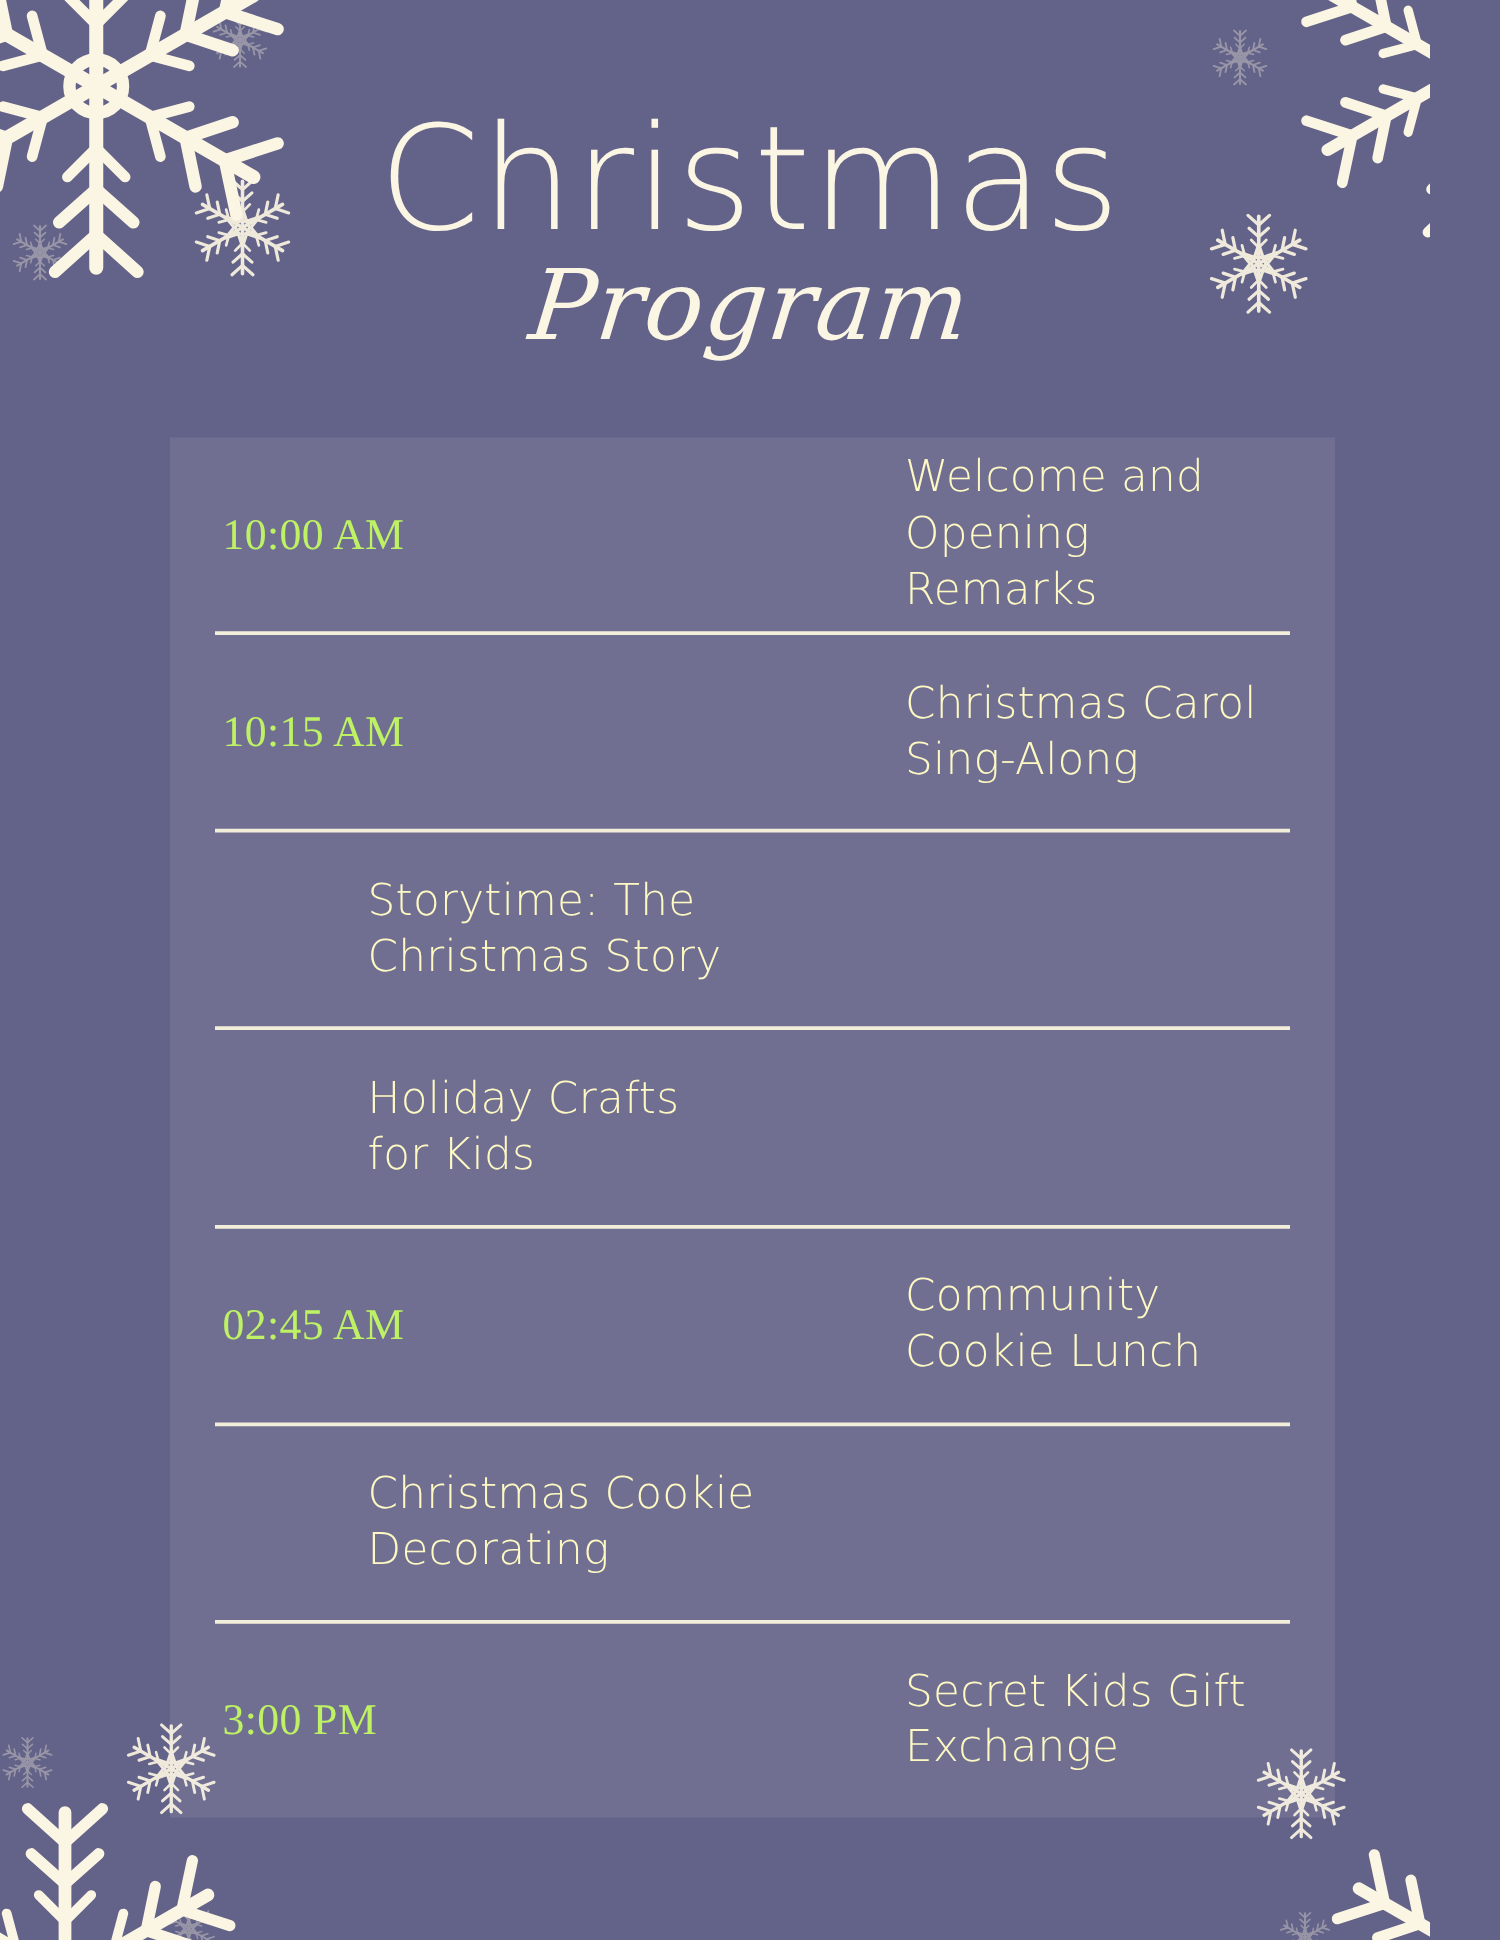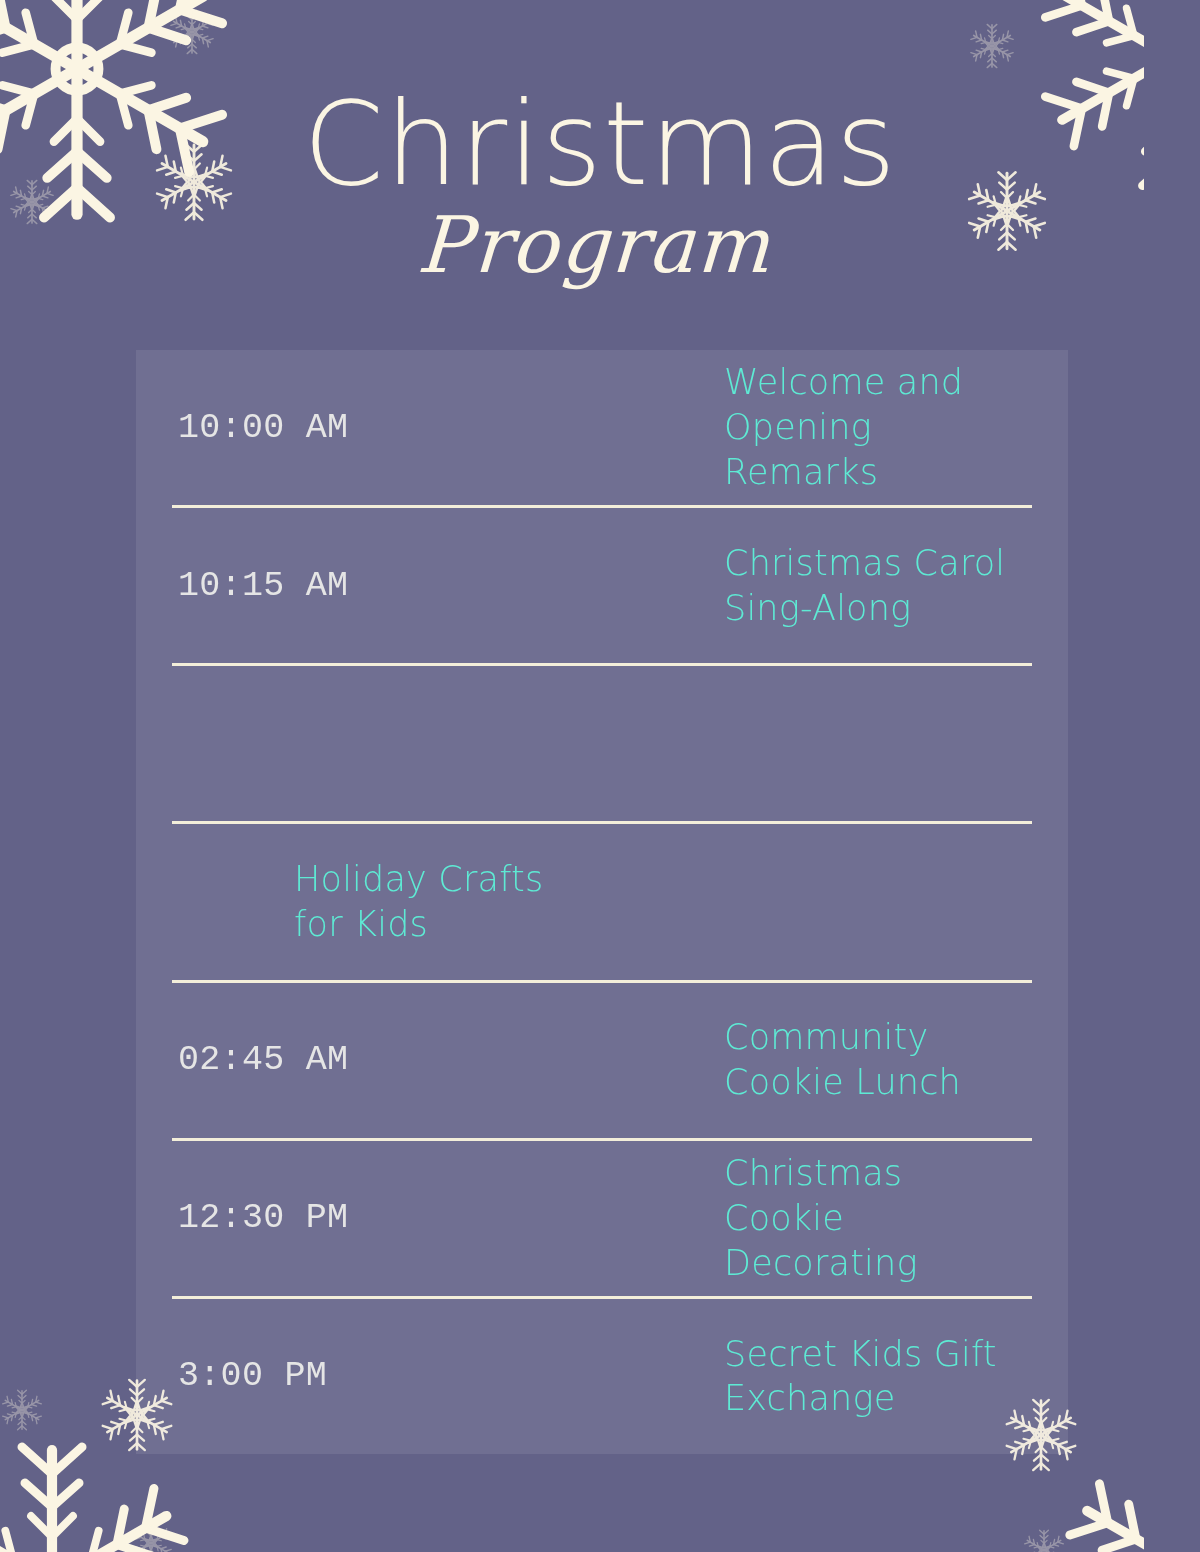--- a/index.html
+++ b/index.html
@@ -95,37 +95,37 @@
     display: flex;
     align-items: center;
     position: relative;
     box-sizing: border-box;
   }
   .row + .row { border-top: 3px solid #f3eeda; }
 
   .row-time {
     width: 430px;
     flex: 0 0 430px;
-    font-family: Liberation Mono, monospace;
+    font-family: Liberation Serif, serif;
     font-weight: 200;
     font-size: 35px;
     line-height: 1.2;
-    color: #e5e5e5;
+    color: #bef264;
     letter-spacing: 0.3px;
     padding-left: 6px;
     box-sizing: border-box;
   }
 
   .row-desc {
     flex: 1 1 auto;
     font-family: "DejaVu Sans", sans-serif;
     font-weight: 200;
     font-size: 35px;
     line-height: 1.28;
-    color: #5eead4;
+    color: #fef9c3;
     letter-spacing: 0.2px;
     padding-left: 122px;
     padding-right: 4px;
     box-sizing: border-box;
     white-space: pre-line;
   }
 </style>
 </head>
 <body>
 
@@ -1101,32 +1101,33 @@
           <div class="row-time">10:00 AM</div>
           <div class="row-desc">Welcome and
 Opening Remarks</div>
         </div>
         <div class="row">
           <div class="row-time">10:15 AM</div>
           <div class="row-desc">Christmas Carol
 Sing-Along</div>
         </div>
         <div class="row">
+          <div class="row-desc">Storytime: The
+Christmas Story</div>
         </div>
         <div class="row">
           <div class="row-desc">Holiday Crafts
 for Kids</div>
         </div>
         <div class="row">
           <div class="row-time">02:45 AM</div>
           <div class="row-desc">Community
 Cookie Lunch</div>
         </div>
         <div class="row">
-          <div class="row-time">12:30 PM</div>
           <div class="row-desc">Christmas Cookie
 Decorating</div>
         </div>
         <div class="row">
           <div class="row-time">3:00 PM</div>
           <div class="row-desc">Secret Kids Gift
 Exchange</div>
         </div>
       </div>
   </div>

